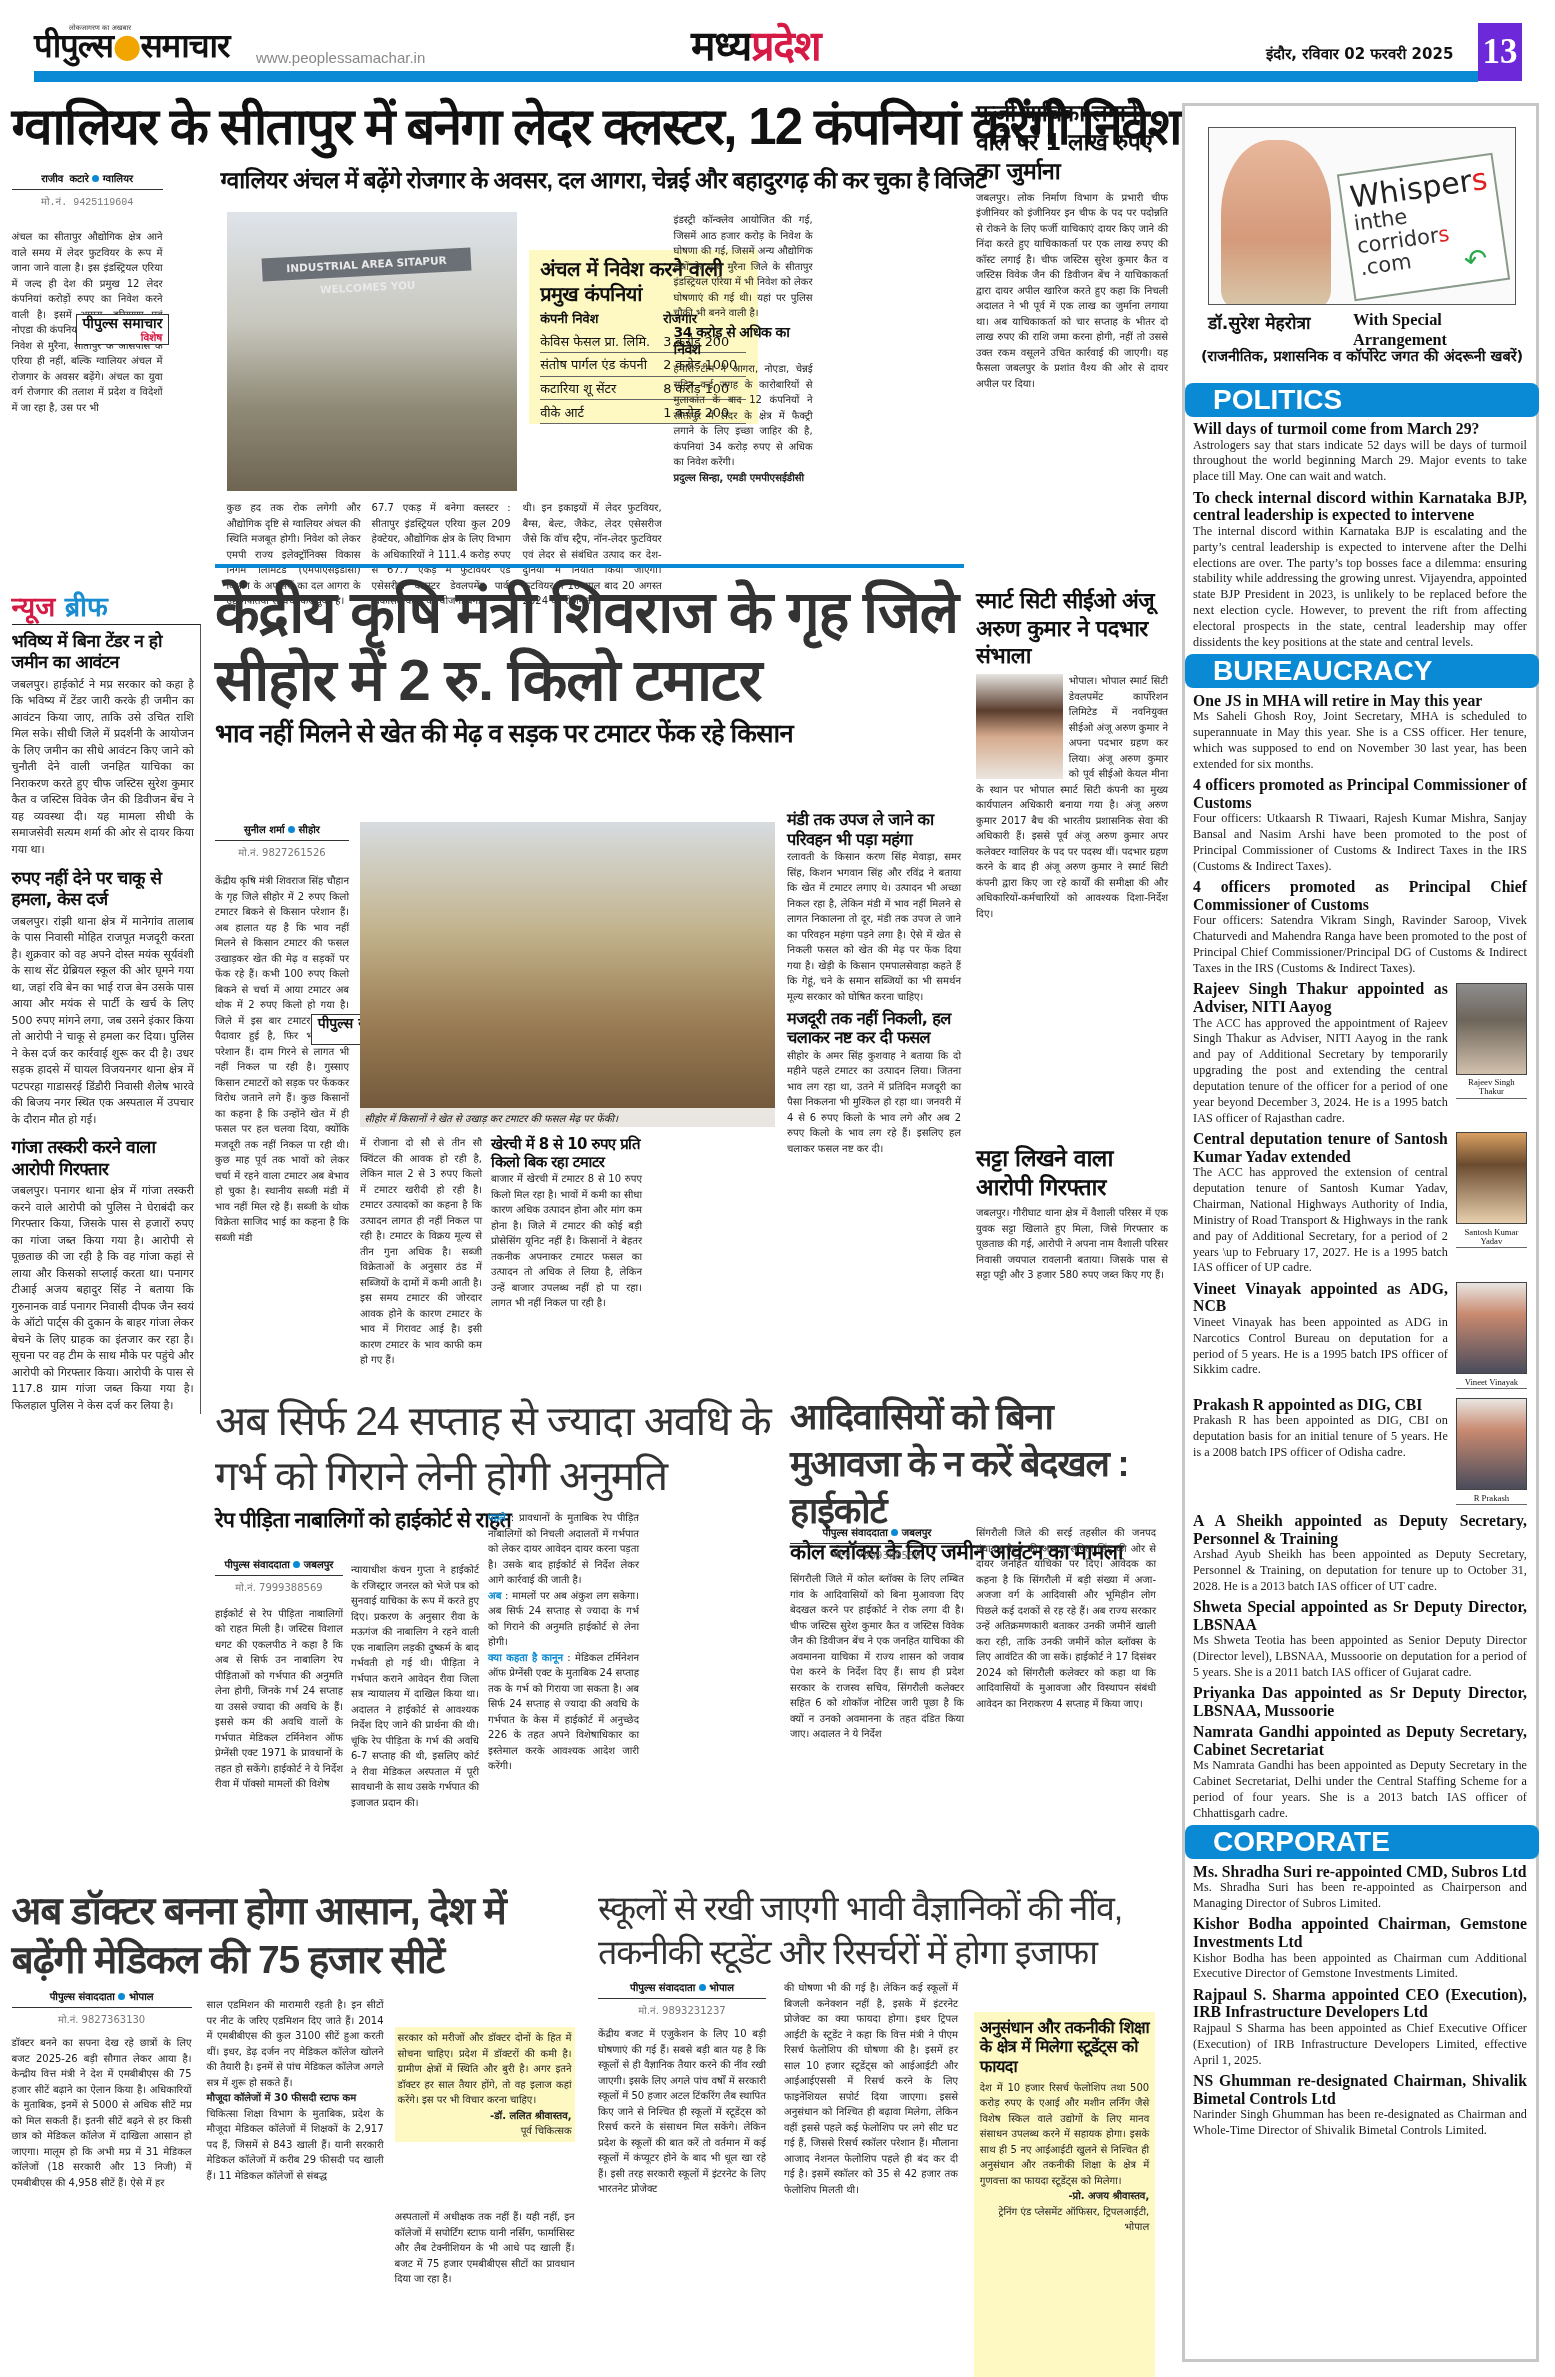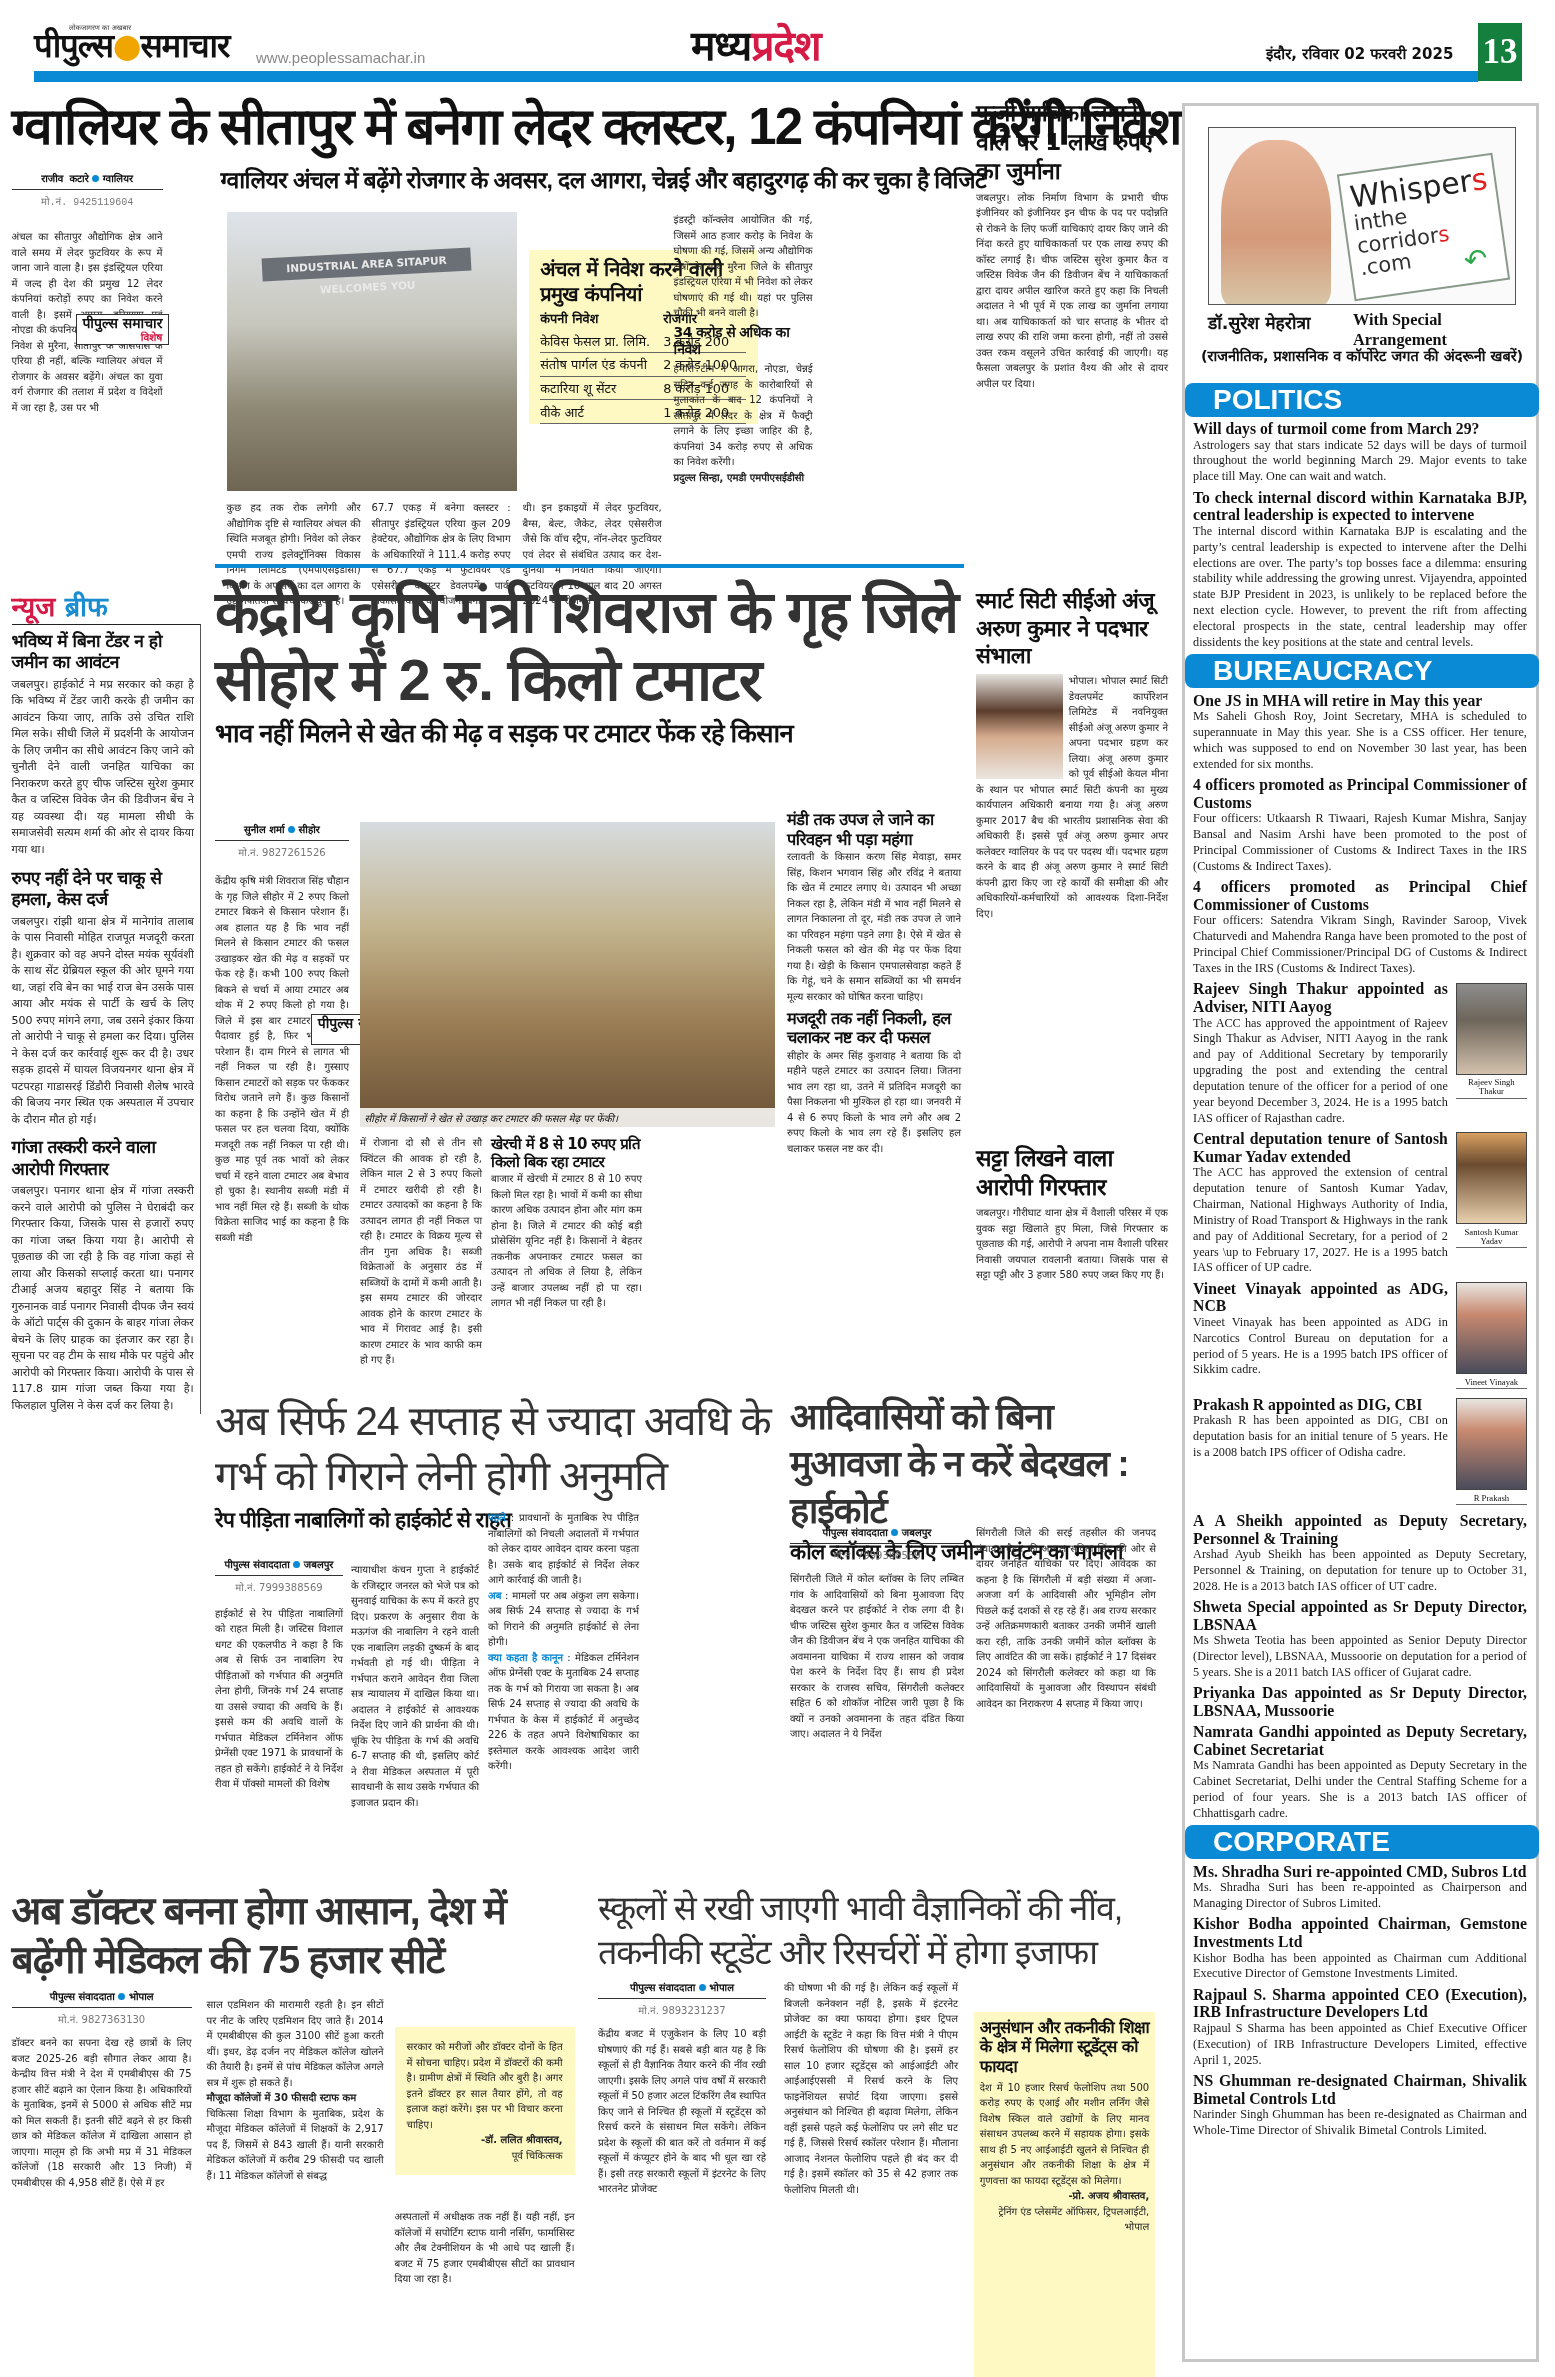--- a/index.html
+++ b/index.html
@@ -10,21 +10,21 @@
 
   
   #masthead { left: 0; top: 0; width: 1555px; height: 81px; }
   .brand-small { left: 69px; top: 23px; font-size: 7px; color: #333; }
   .brand { left: 34px; top: 29px; font-size: 33px; font-weight: 900; letter-spacing: -1.2px; line-height: 1; }
   .brand .dot { color: #f0a500; }
   .site-url { left: 256px; top: 49px; font-size: 15px; color: #888; font-family: "Liberation Sans Narrow", "Liberation Sans", sans-serif; }
   .section-title { left: 691px; top: 25.6px; font-size: 41px; font-weight: 900; line-height: 1; letter-spacing: -1.2px; }
   .section-title .red { color: #d41a45; }
   .dateline { left: 1266px; top: 43px; font-size: 15px; font-weight: 700; }
-  .page-num { left: 1478px; top: 23px; width: 44px; height: 58px; background: #15803d; color: #fff; font-size: 35px; font-weight: 700; display: flex; align-items: center; justify-content: center; font-family: "Liberation Serif", serif; }
+  .page-num { left: 1478px; top: 23px; width: 44px; height: 58px; background: #6d28d9; color: #fff; font-size: 35px; font-weight: 700; display: flex; align-items: center; justify-content: center; font-family: "Liberation Serif", serif; }
   .mast-bar { left: 34px; top: 71px; width: 1444px; height: 10.5px; background: #0a8ad4; }
 
   
   .hl-xl { font-size: 51px; font-weight: 900; line-height: 1.1; letter-spacing: -1.7px; }
   .hl-l { font-size: 42px; font-weight: 900; line-height: 1.25; letter-spacing: -1.2px; color: #333; }
   .hl-s { font-size: 21px; font-weight: 900; line-height: 1.2; letter-spacing: -0.6px; }
   .sub { font-size: 22px; line-height: 1.2; letter-spacing: -0.6px; }
   .body { font-size: 10px; line-height: 1.55; text-align: justify; color: #222; }
   .byline { font-size: 10px; font-weight: 700; text-align: center; border-bottom: 1.2px solid #333; padding-bottom: 3.5px; }
   .byline .dot { display: inline-block; width: 7px; height: 7px; border-radius: 50%; background: #0a8ad4; margin: 0 3.5px; }
@@ -241,21 +241,21 @@
   <div class="abs" style="left:0; top:102px; width:180px;">
     <div class="byline"><span>पीपुल्स संवाददाता</span><span class="dot"></span><span>भोपाल</span></div>
     <div class="mobile">मो.नं. 9827363130</div>
     <div class="body" style="margin-top:9.3px;">डॉक्टर बनने का सपना देख रहे छात्रों के लिए बजट 2025-26 बड़ी सौगात लेकर आया है। केन्द्रीय वित्त मंत्री ने देश में एमबीबीएस की 75 हजार सीटें बढ़ाने का ऐलान किया है। अधिकारियों के मुताबिक, इनमें से 5000 से अधिक सीटें मप्र को मिल सकती हैं। इतनी सीटें बढ़ने से हर किसी छात्र को मेडिकल कॉलेज में दाखिला आसान हो जाएगा। मालूम हो कि अभी मप्र में 31 मेडिकल कॉलेजों (18 सरकारी और 13 निजी) में एमबीबीएस की 4,958 सीटें हैं। ऐसे में हर</div>
   </div>
   <div class="abs" style="left:195px; top:110px; width:177px;">
     <div class="body">साल एडमिशन की मारामारी रहती है। इन सीटों पर नीट के जरिए एडमिशन दिए जाते हैं। 2014 में एमबीबीएस की कुल 3100 सीटें हुआ करती थीं। इधर, डेढ़ दर्जन नए मेडिकल कॉलेज खोलने की तैयारी है। इनमें से पांच मेडिकल कॉलेज अगले सत्र में शुरू हो सकते हैं।</div>
     <div class="body" style="font-weight:900;">मौजूदा कॉलेजों में 30 फीसदी स्टाफ कम</div>
     <div class="body">चिकित्सा शिक्षा विभाग के मुताबिक, प्रदेश के मौजूदा मेडिकल कॉलेजों में शिक्षकों के 2,917 पद हैं, जिसमें से 843 खाली हैं। यानी सरकारी मेडिकल कॉलेजों में करीब 29 फीसदी पद खाली हैं। 11 मेडिकल कॉलेजों से संबद्ध</div>
   </div>
-  <div class="abs box-grey" style="left:383px; top:102px; width:180px; padding:12px;">
+  <div class="abs box-grey" style="left:383px; top:102px; width:180px; padding:3px;">
     <div class="body">सरकार को मरीजों और डॉक्टर दोनों के हित में सोचना चाहिए। प्रदेश में डॉक्टरों की कमी है। ग्रामीण क्षेत्रों में स्थिति और बुरी है। अगर इतने डॉक्टर हर साल तैयार होंगे, तो वह इलाज कहां करेंगे। इस पर भी विचार करना चाहिए।</div>
     <div class="body" style="text-align:right; font-weight:700;">-डॉ. ललित श्रीवास्तव,</div>
     <div class="body" style="text-align:right;">पूर्व चिकित्सक</div>
   </div>
   <div class="abs body" style="left:383px; top:322px; width:180px;">अस्पतालों में अधीक्षक तक नहीं हैं। यही नहीं, इन कॉलेजों में सपोर्टिंग स्टाफ यानी नर्सिंग, फार्मासिस्ट और लैब टेक्नीशियन के भी आधे पद खाली हैं। बजट में 75 हजार एमबीबीएस सीटों का प्रावधान दिया जा रहा है।</div>
 </section>
 
 <section class="abs" style="left:598px; top:1887px; width:569px; height:488px;">
   <h1 class="hl-l cond" style="font-weight:400; font-size:34px; line-height:1.28; color:#333;">स्कूलों से रखी जाएगी भावी वैज्ञानिकों की नींव, तकनीकी स्टूडेंट और रिसर्चरों में होगा इजाफा</h1>
   <div class="abs" style="left:0; top:93px; width:168px;">

